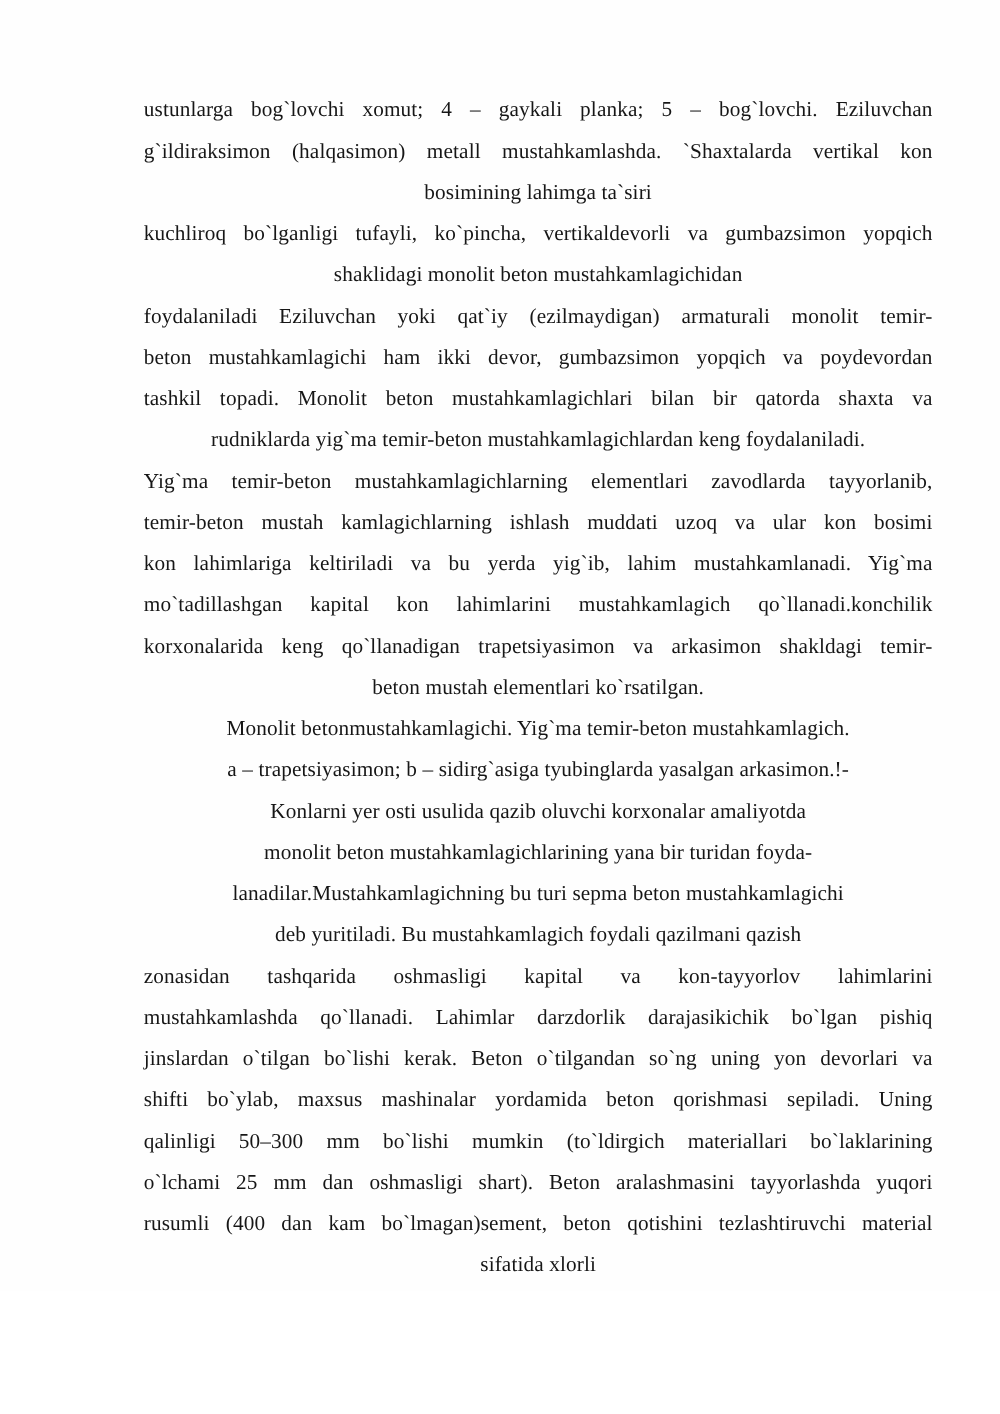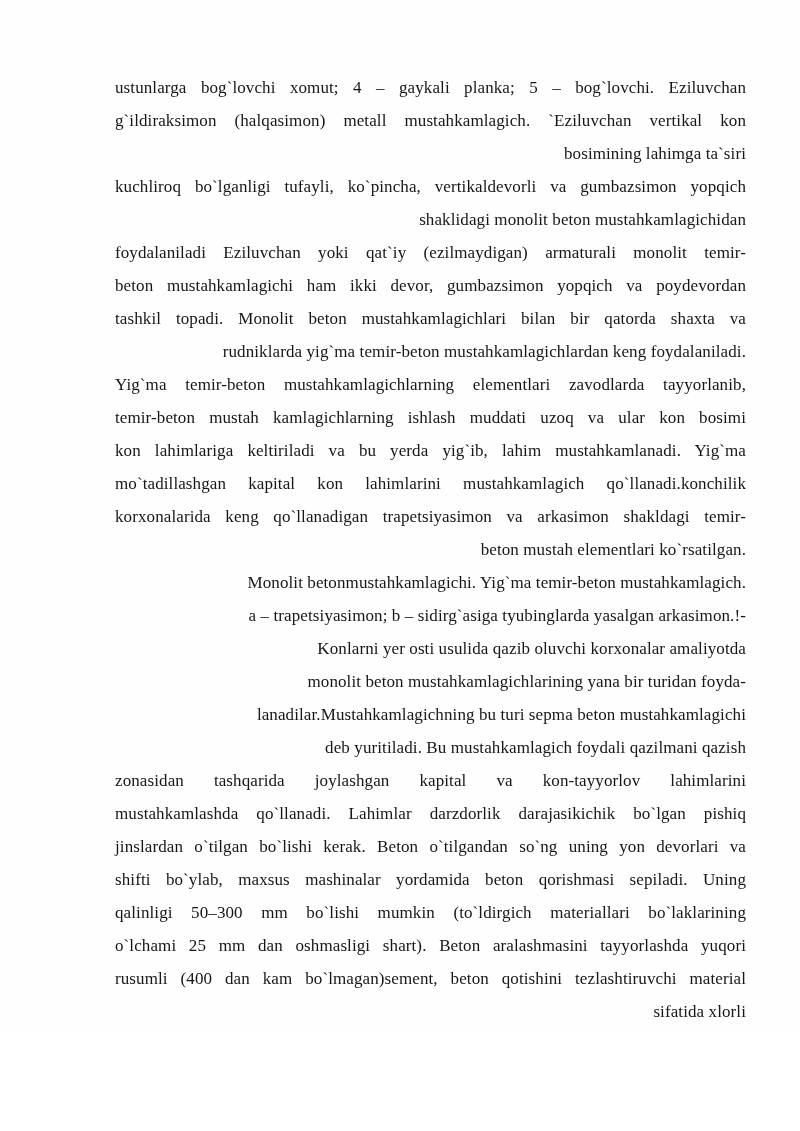--- a/index.html
+++ b/index.html
@@ -19,55 +19,55 @@
     left: 115px;
     top: 71px;
     width: 631px;
     font-family: "Liberation Serif", "DejaVu Serif", serif;
     font-size: 17px;
     color: #161616;
   }
   .line {
     height: 33px;
     line-height: 33px;
-    text-align: right;
+    text-align: center;
     letter-spacing: 0.1px;
   }
   .line.j {
     text-align: justify;
     text-align-last: justify;
   }
 </style>
 </head>
 <body>
 
 <div class="page">
   <div class="textblock">
       <div class="line j">ustunlarga bog`lovchi xomut; 4 – gaykali planka; 5 – bog`lovchi.  Eziluvchan</div>
-      <div class="line j">g`ildiraksimon (halqasimon) metall mustahkamlagich. `Eziluvchan vertikal kon</div>
+      <div class="line j">g`ildiraksimon (halqasimon) metall mustahkamlashda. `Shaxtalarda vertikal kon</div>
       <div class="line">bosimining lahimga ta`siri</div>
       <div class="line j">kuchliroq bo`lganligi tufayli, ko`pincha, vertikaldevorli  va  gumbazsimon yopqich</div>
       <div class="line">shaklidagi monolit beton mustahkamlagichidan</div>
       <div class="line j">foydalaniladi Eziluvchan yoki qat`iy (ezilmaydigan) armaturali monolit temir-</div>
       <div class="line j">beton mustahkamlagichi  ham  ikki devor, gumbazsimon yopqich va poydevordan</div>
       <div class="line j">tashkil topadi. Monolit beton mustahkamlagichlari bilan bir qatorda shaxta va</div>
       <div class="line">rudniklarda yig`ma temir-beton mustahkamlagichlardan keng foydalaniladi.</div>
       <div class="line j">Yig`ma temir-beton mustahkamlagichlarning elementlari zavodlarda tayyorlanib,</div>
       <div class="line j">temir-beton mustah kamlagichlarning ishlash muddati uzoq va ular kon bosimi</div>
       <div class="line j">kon lahimlariga keltiriladi va bu yerda yig`ib, lahim mustahkamlanadi. Yig`ma</div>
       <div class="line j">mo`tadillashgan kapital kon lahimlarini mustahkamlagich qo`llanadi.konchilik</div>
       <div class="line j">korxonalarida keng qo`llanadigan trapetsiyasimon va arkasimon shakldagi temir-</div>
       <div class="line">beton mustah elementlari ko`rsatilgan.</div>
       <div class="line">Monolit betonmustahkamlagichi. Yig`ma temir-beton mustahkamlagich.</div>
       <div class="line">a – trapetsiyasimon; b – sidirg`asiga tyubinglarda yasalgan arkasimon.!-</div>
       <div class="line">Konlarni yer osti usulida qazib oluvchi korxonalar amaliyotda</div>
       <div class="line">monolit beton mustahkamlagichlarining yana bir  turidan foyda-</div>
       <div class="line">lanadilar.Mustahkamlagichning bu turi sepma beton mustahkamlagichi</div>
       <div class="line">deb yuritiladi. Bu mustahkamlagich foydali qazilmani qazish</div>
-      <div class="line j">zonasidan    tashqarida    joylashgan    kapital    va    kon-tayyorlov    lahimlarini</div>
+      <div class="line j">zonasidan    tashqarida    oshmasligi    kapital    va    kon-tayyorlov    lahimlarini</div>
       <div class="line j">mustahkamlashda qo`llanadi. Lahimlar darzdorlik darajasikichik bo`lgan pishiq</div>
       <div class="line j">jinslardan o`tilgan bo`lishi kerak. Beton o`tilgandan so`ng uning yon devorlari va</div>
       <div class="line j">shifti bo`ylab, maxsus mashinalar yordamida beton qorishmasi sepiladi. Uning</div>
       <div class="line j">qalinligi 50–300 mm bo`lishi mumkin (to`ldirgich materiallari bo`laklarining</div>
       <div class="line j">o`lchami 25 mm dan oshmasligi shart). Beton aralashmasini tayyorlashda yuqori</div>
       <div class="line j">rusumli (400 dan kam bo`lmagan)sement, beton qotishini tezlashtiruvchi material</div>
       <div class="line">sifatida xlorli</div>
     </div>
 </div>
 

